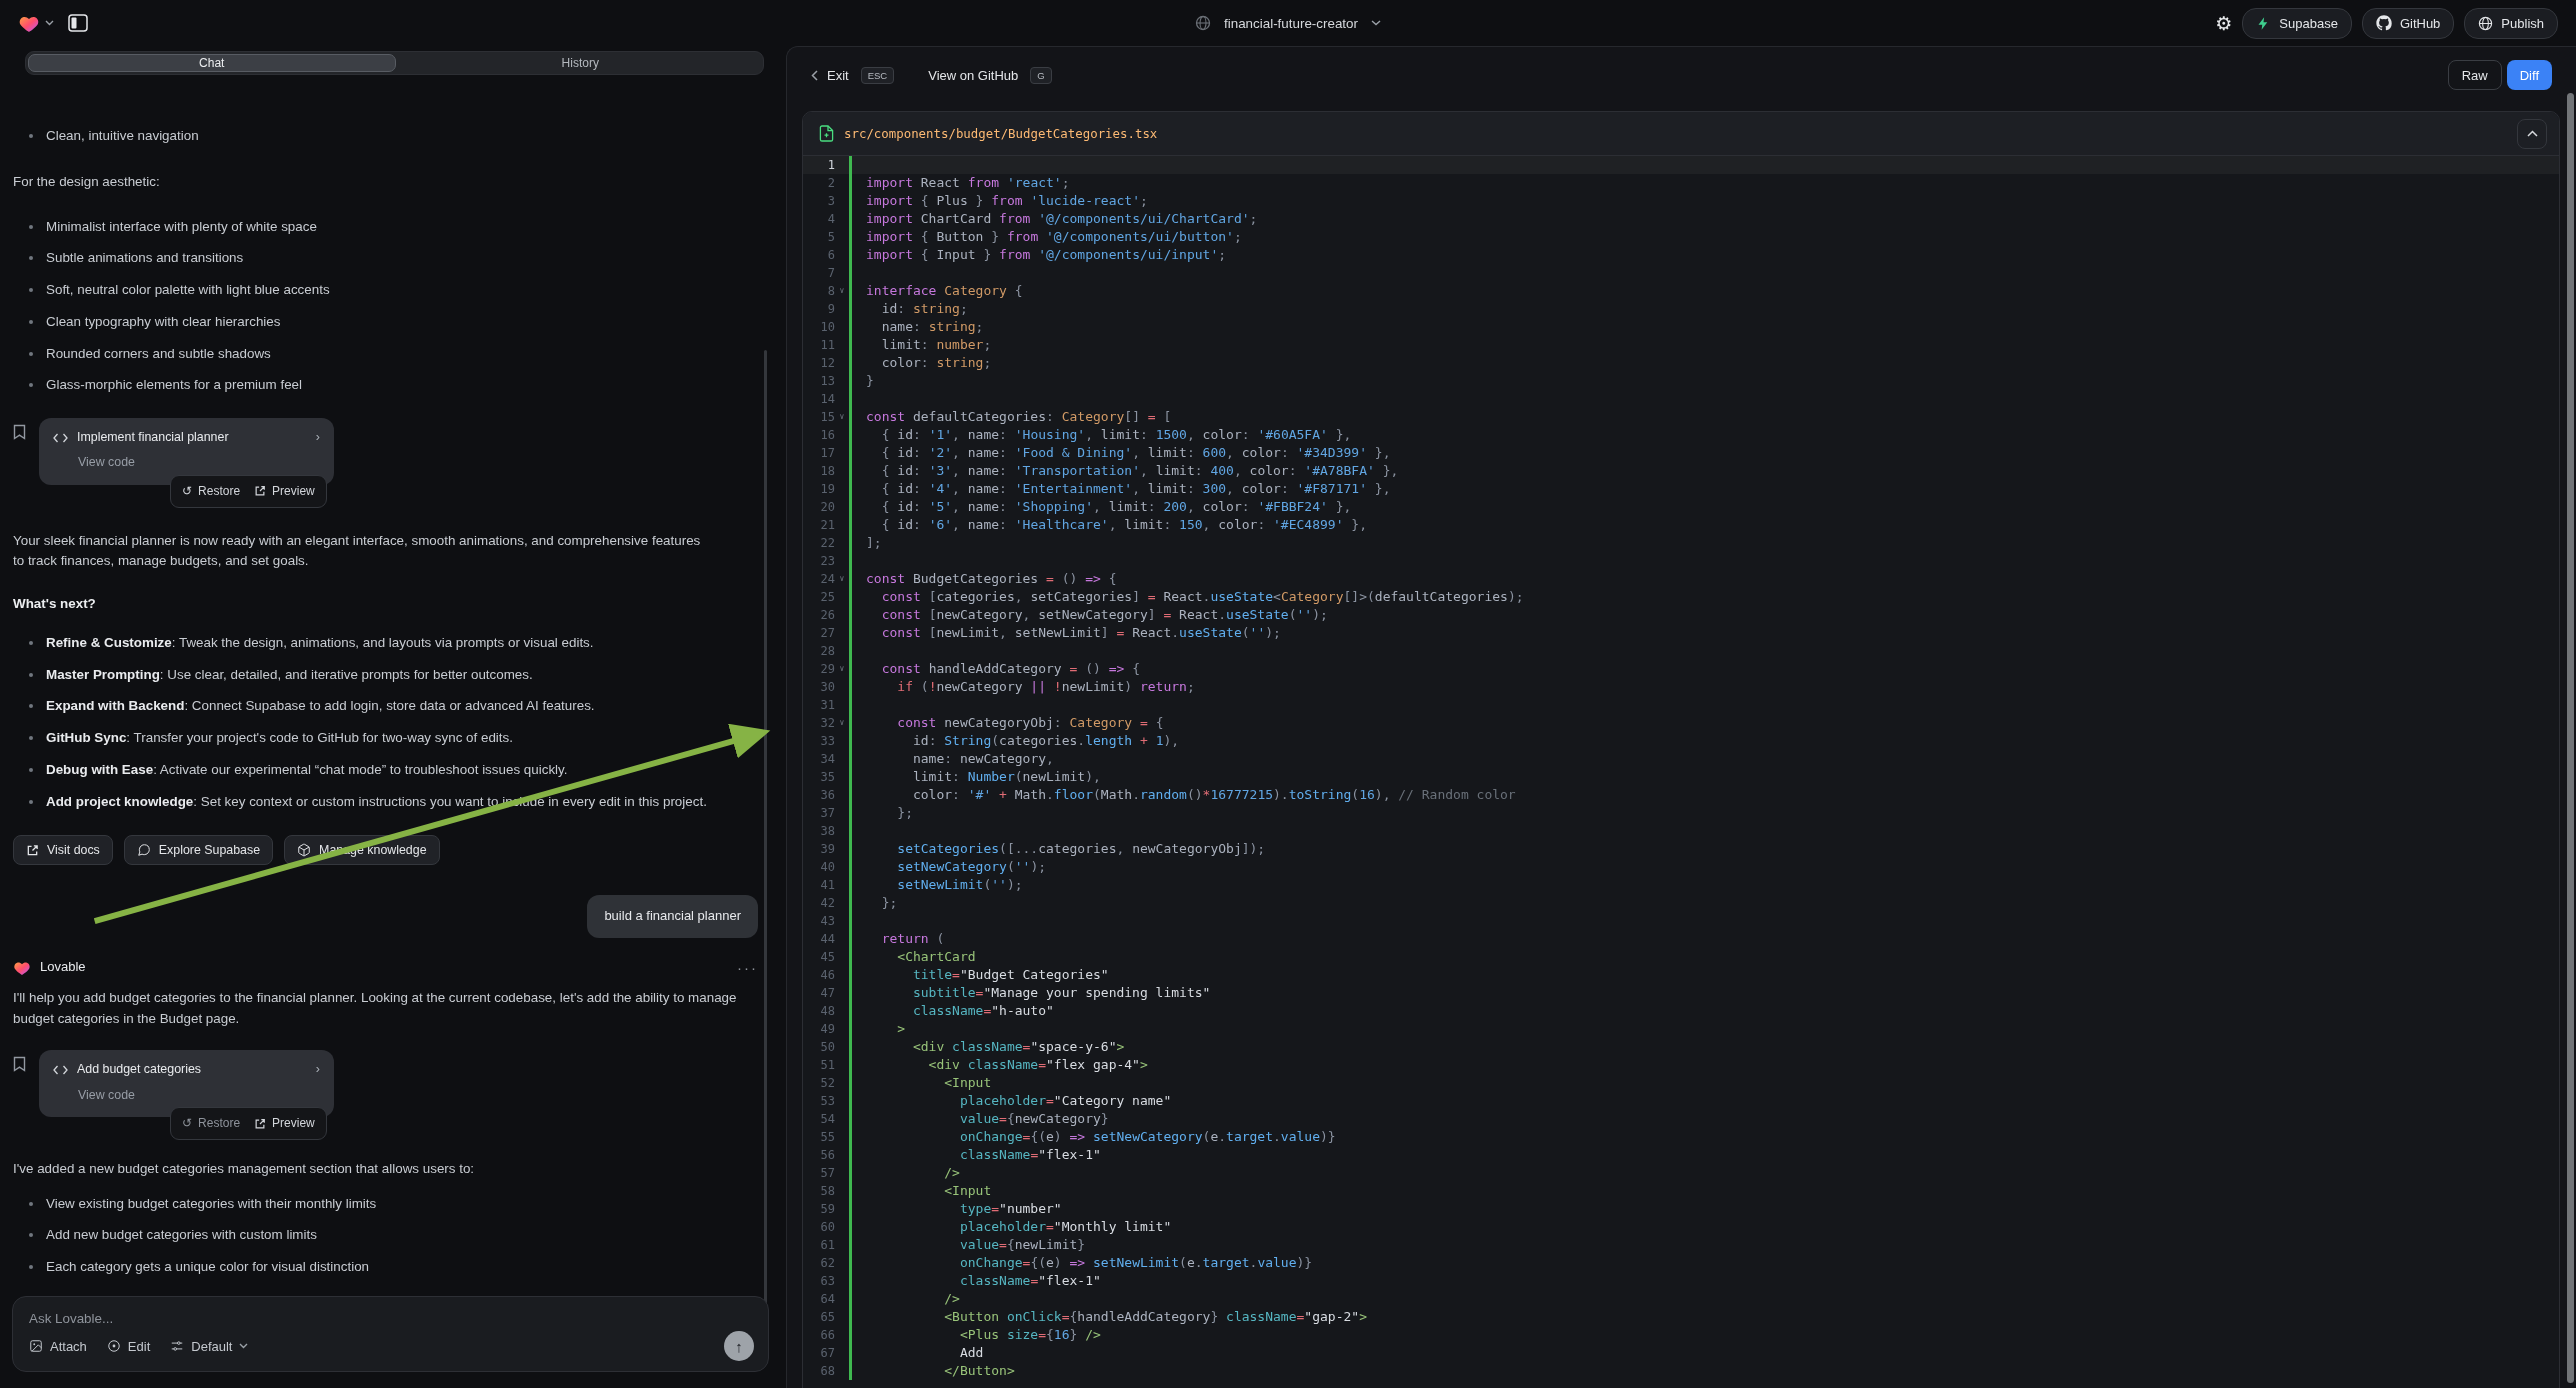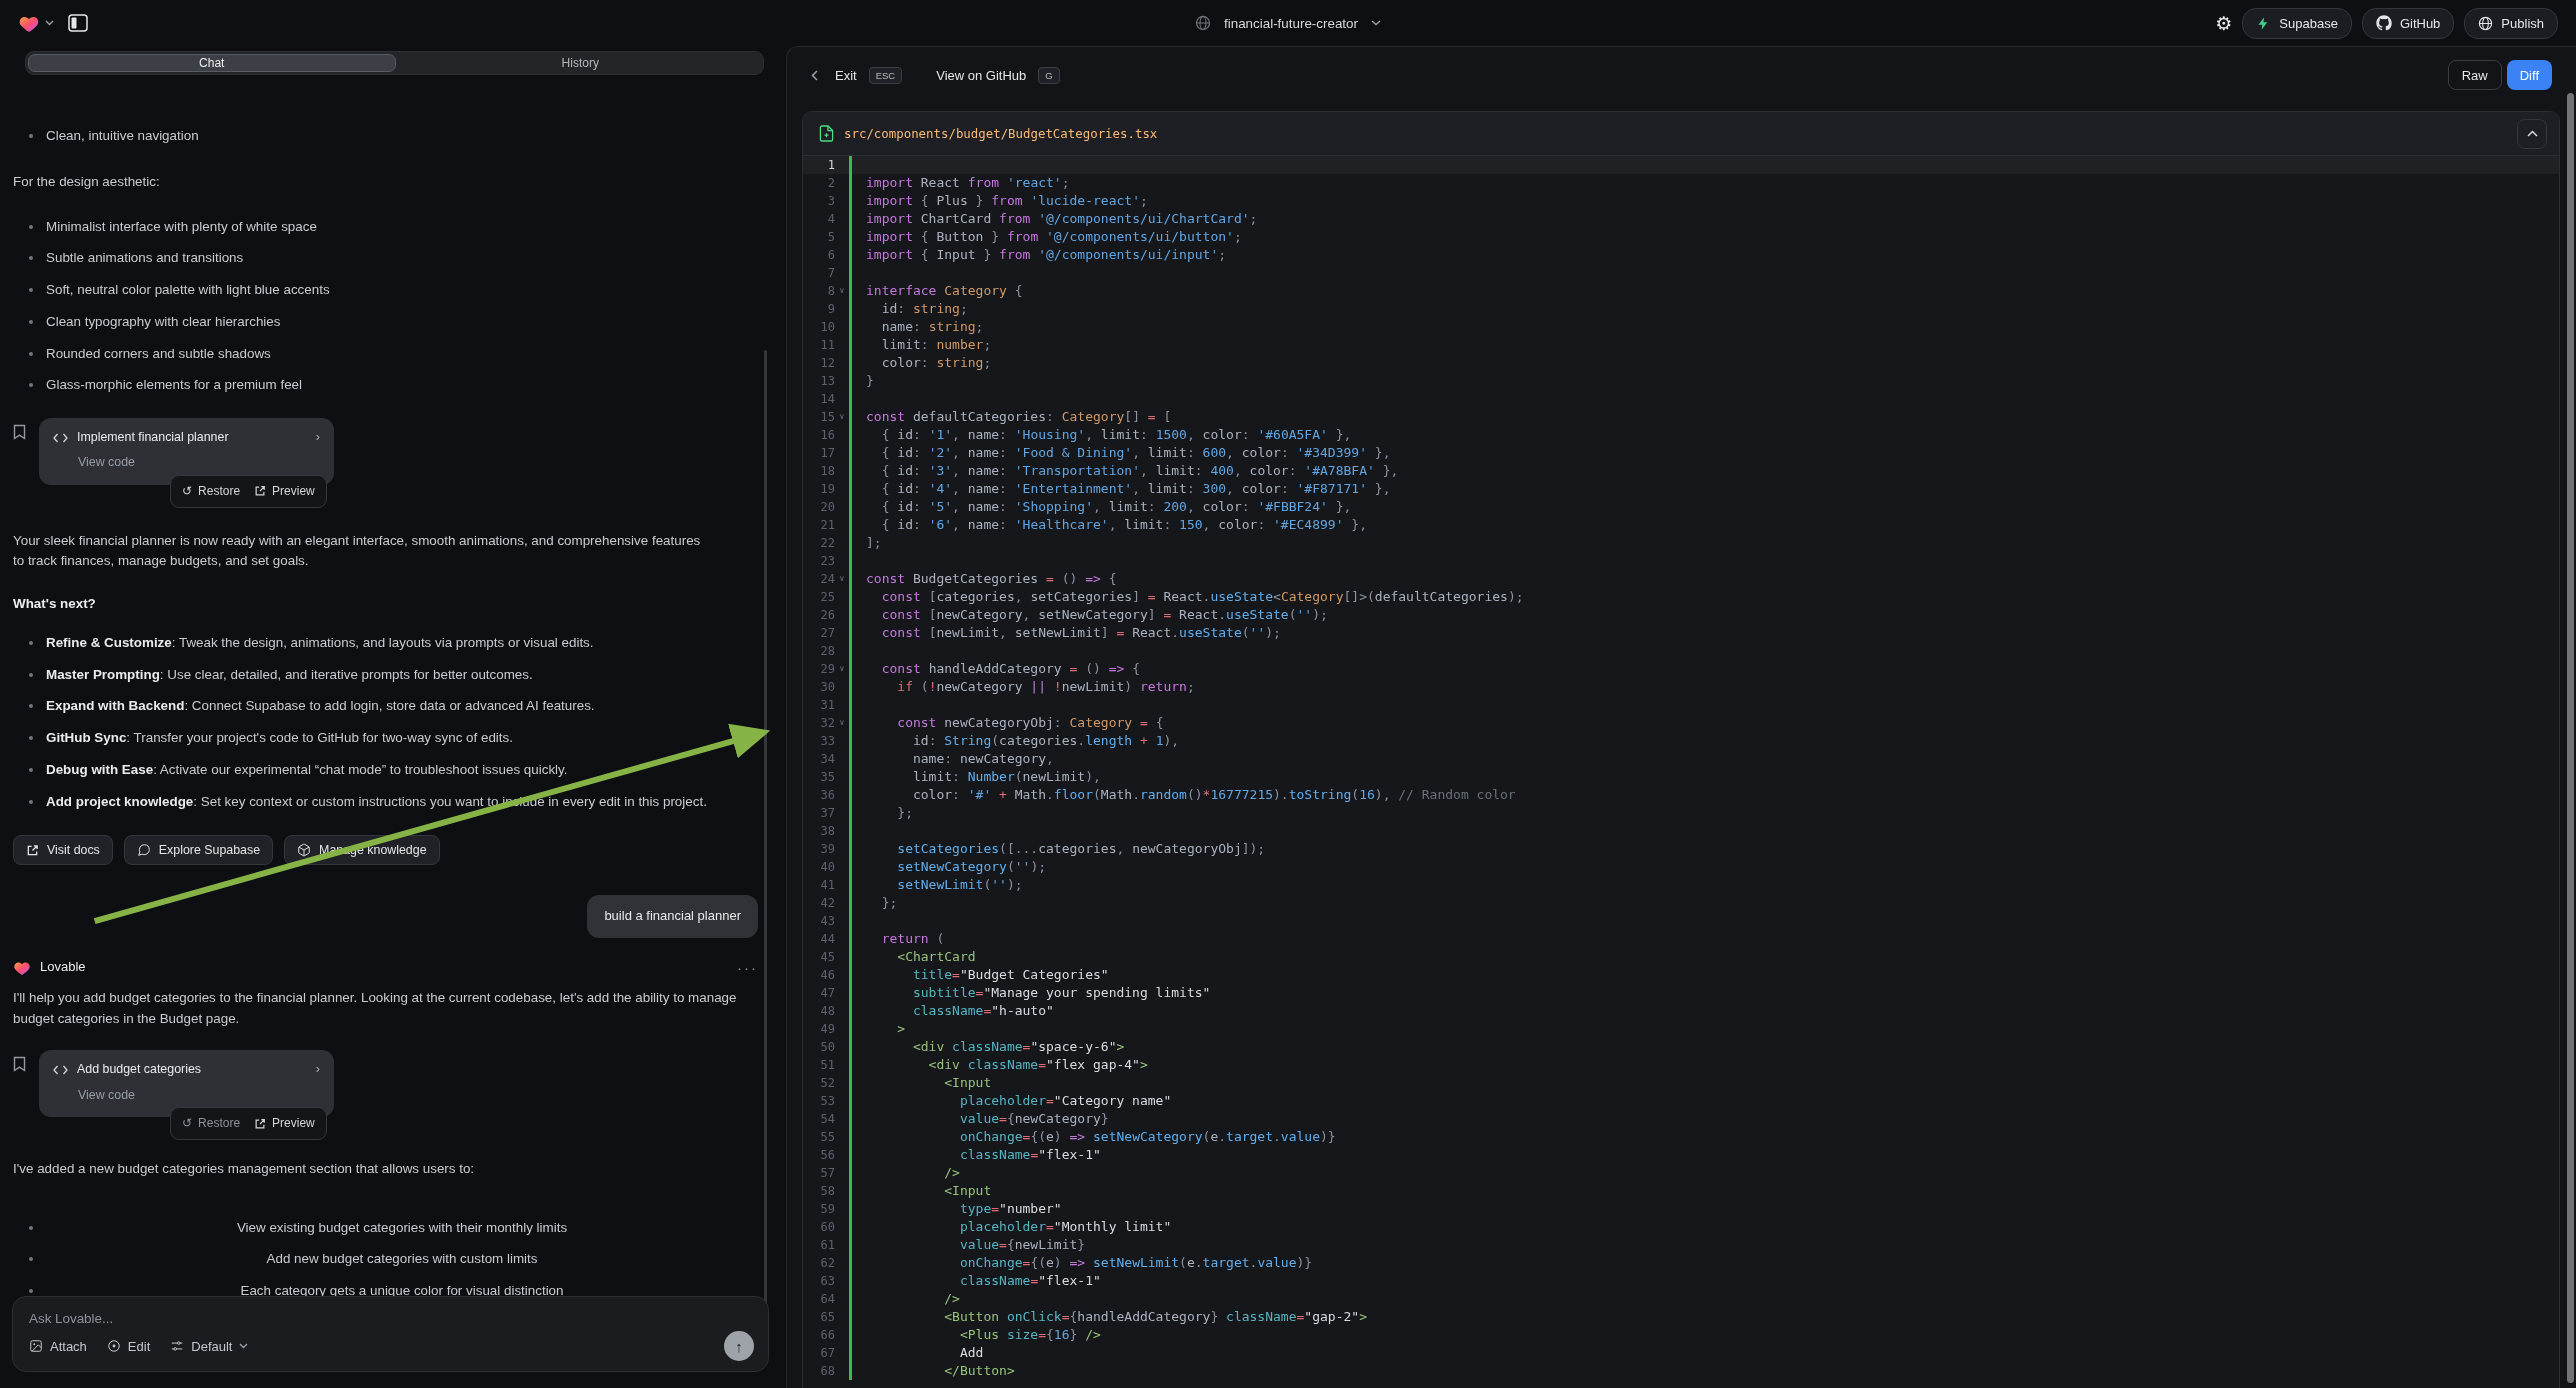--- a/index.html
+++ b/index.html
@@ -293,21 +293,21 @@
                   <path d="M8.5 2h3.5v3.5M11.8 2.2L7 7" fill="none" stroke="#d3d6db" stroke-width="1.4"></path>
                 </svg>
               <span>Preview</span>
             </span>
           </div>
         </div>
       </div>
 
       <p class="para" style="margin-top:42px;">I've added a new budget categories management section that allows users to:</p>
 
-      <ul class="bullets" style="margin-top:38px;text-align:center;">
+      <ul class="bullets" style="margin-top:14px;">
 
       <li>View existing budget categories with their monthly limits</li>
           <li>Add new budget categories with custom limits</li>
           <li>Each category gets a unique color for visual distinction</li>
         </ul>
 
     </div>
 
     <div class="chat-sb"></div>
 
@@ -343,21 +343,21 @@
         <button class="send-btn">
             <span>↑</span>
           </button>
       </div>
     </div>
   </aside>
 
   <main class="codepanel">
     <div class="cp-header">
       <div class="cp-left">
-        <button class="icon-btn" style="gap:17px; color:#e4e6e9; font-size:13px;">
+        <button class="icon-btn" style="gap:9px; color:#e4e6e9; font-size:13px;">
           <svg class="ic" width="7" height="11" viewBox="0 0 7 11">
               <path d="M6 1L1.5 5.5L6 10" fill="none" stroke="#9aa0a7" stroke-width="1.5"></path>
             </svg>
           <span>Exit</span>
         </button>
         <span class="kbd">ESC</span>
         <span style="width:10px;"></span>
         <span>View on GitHub</span>
         <span class="kbd">G</span>
       </div>

